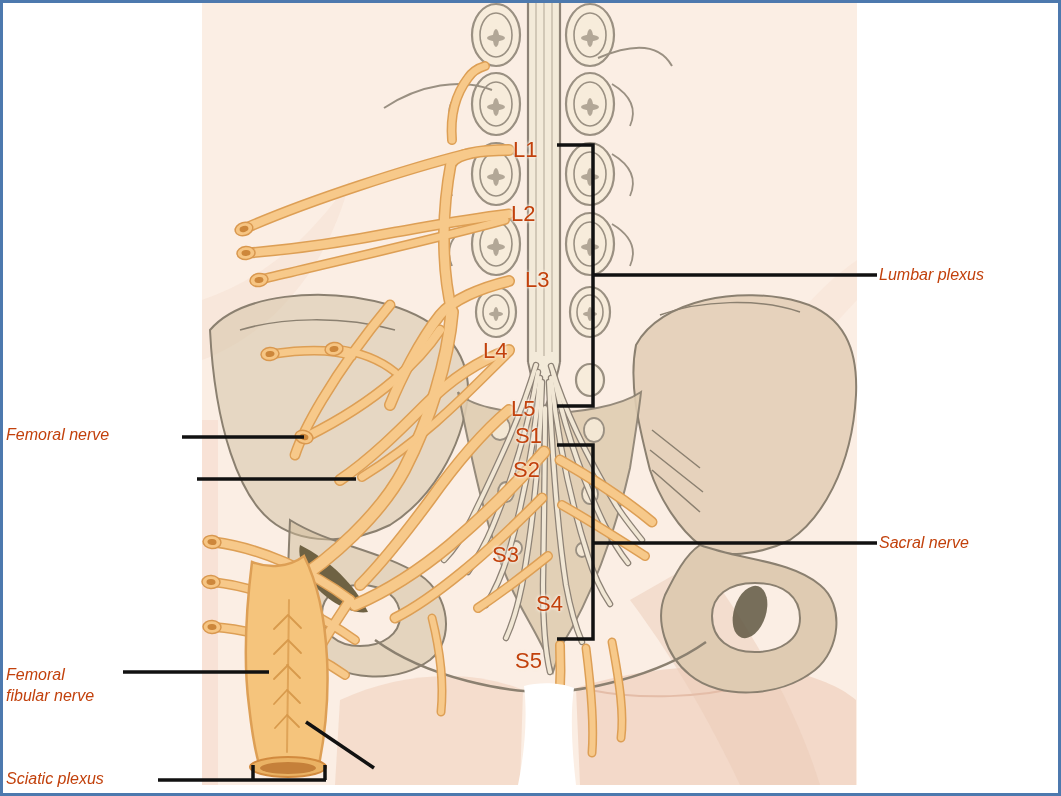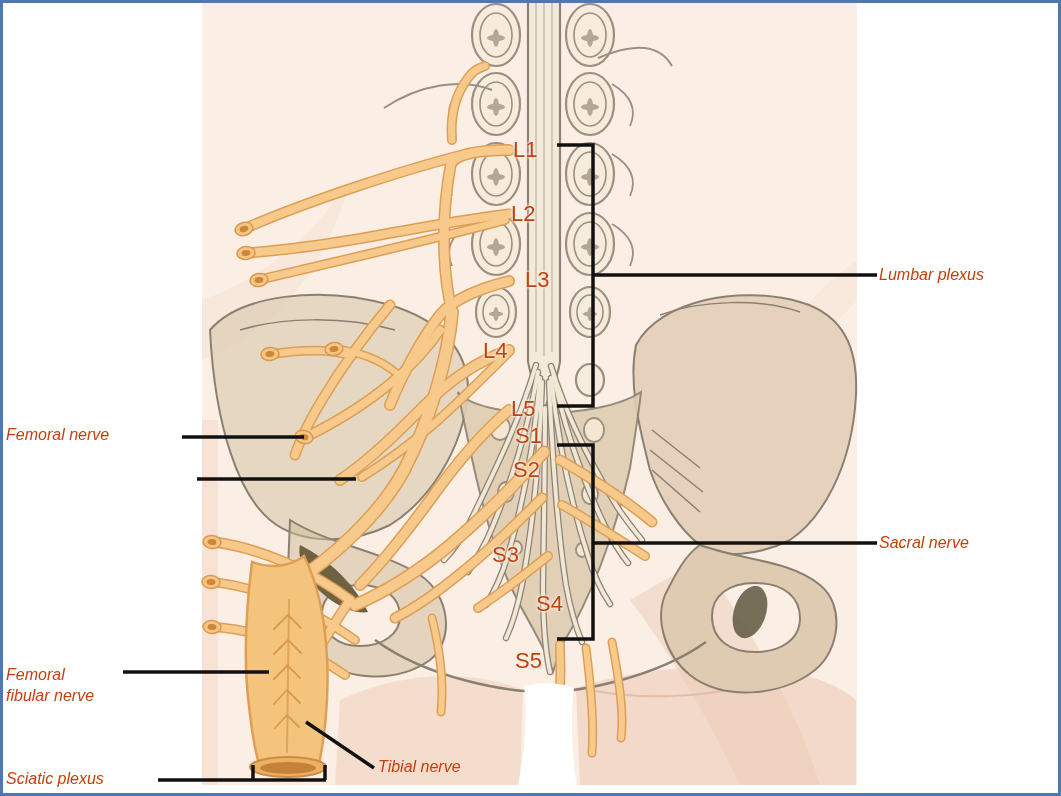--- a/index.html
+++ b/index.html
@@ -321,16 +321,15 @@
   <div class="lbl level" style="left:492px;top:555px">S3</div>
   <div class="lbl level" style="left:536px;top:604px">S4</div>
   <div class="lbl level" style="left:515px;top:661px">S5</div>
 
   <div class="lbl ann" style="left:879px;top:275px">Lumbar plexus</div>
   <div class="lbl ann" style="left:879px;top:543px">Sacral nerve</div>
   <div class="lbl ann" style="left:6px;top:435px">Femoral nerve</div>
   <div class="lbl ann" style="left:6px;top:686px">Femoral
 fibular nerve</div>
   <div class="lbl ann" style="left:6px;top:779px">Sciatic plexus</div>
-  <div class="lbl ann" style="left:378px;top:767px">Tibial nerve</div>
 
   <div class="frame-border"></div>
 </div>
 
 </body></html>

